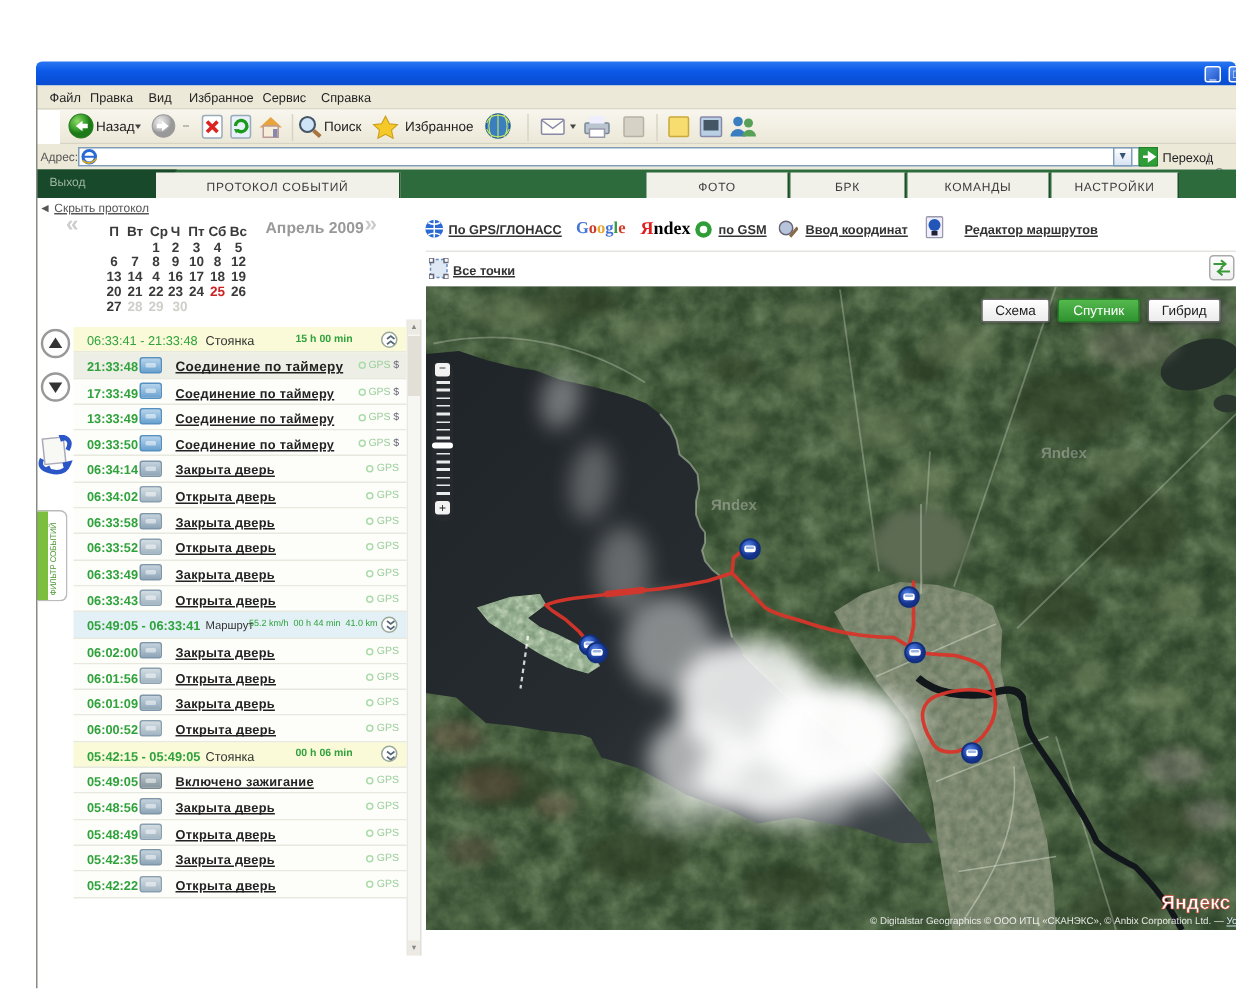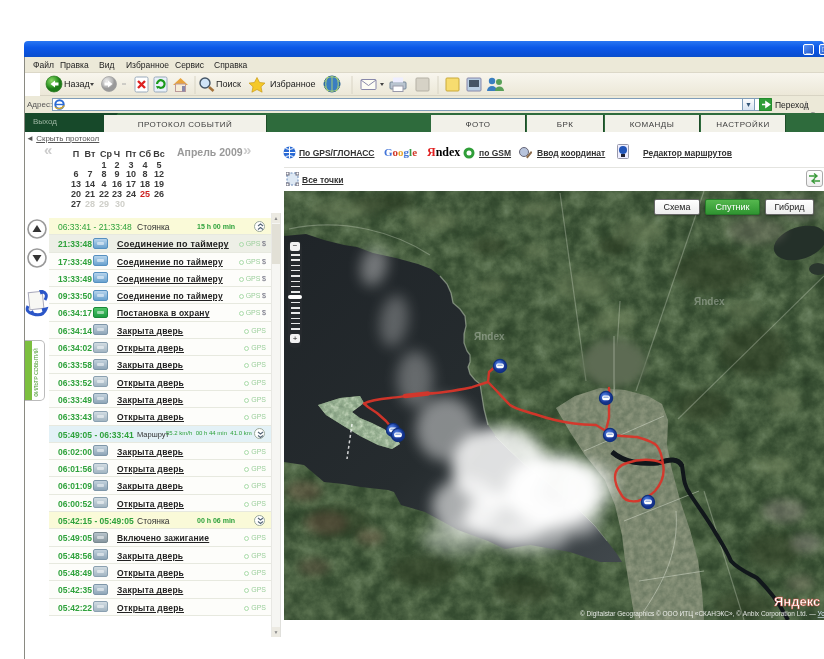--- a/index.html
+++ b/index.html
@@ -220,26 +220,20 @@
 <div class="row ">
       <span class="rt">13:33:49</span>
       <i class="ri i-tmr"></i>
       <span class="re" style="">Соединение по таймеру</span>
       <span class="rg"><i></i><b>GPS</b> <span style="color:#667;font-size:7px">$</span></span>
     </div>
 <div class="row ">
       <span class="rt">09:33:50</span>
       <i class="ri i-tmr"></i>
       <span class="re" style="">Соединение по таймеру</span>
-      <span class="rg"><i></i><b>GPS</b> <span style="color:#667;font-size:7px">$</span></span>
-    </div>
-<div class="row ">
-      <span class="rt">06:34:17</span>
-      <i class="ri i-grd"></i>
-      <span class="re" style="">Постановка в охрану</span>
       <span class="rg"><i></i><b>GPS</b> <span style="color:#667;font-size:7px">$</span></span>
     </div>
 <div class="row ">
       <span class="rt">06:34:14</span>
       <i class="ri i-dc"></i>
       <span class="re" style="">Закрыта дверь</span>
       <span class="rg"><i></i><b>GPS</b></span>
     </div>
 <div class="row ">
       <span class="rt">06:34:02</span>

